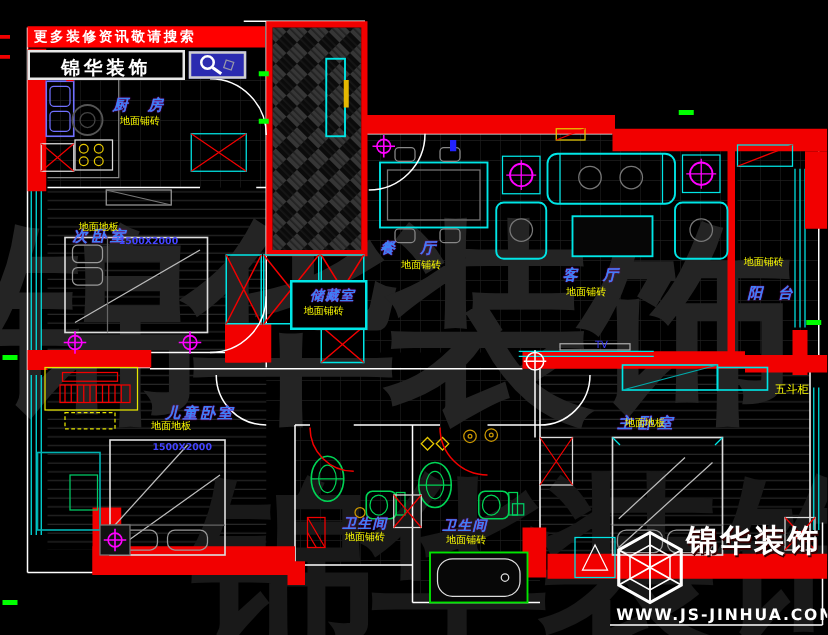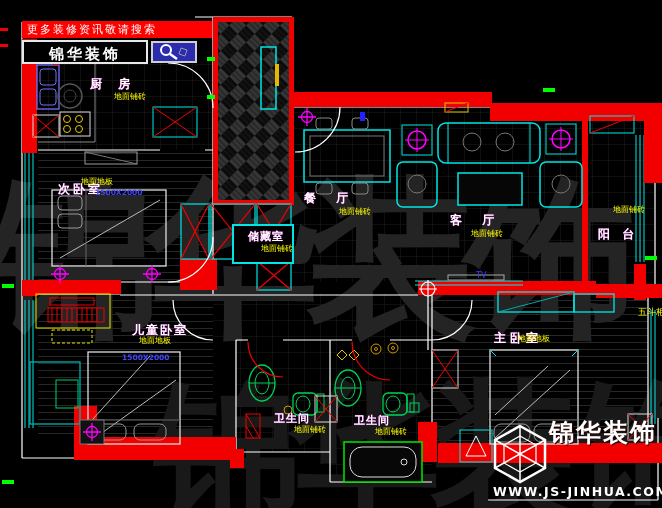--- a/index.html
+++ b/index.html
@@ -1,29 +1,29 @@
 <!DOCTYPE html>
 <html><head>
 <meta charset="utf-8">
 <style>
   html,body{margin:0;padding:0;background:#000;}
   #stage{position:relative;width:662px;height:508px;background:#000;overflow:hidden;
          font-family:"DejaVu Sans",sans-serif;}
   .abs{position:absolute;}
   svg{display:block;}
   
-  .rlabel{position:absolute;color:#ffffff;font-weight:bold;font-size:12px;line-height:1;
-          white-space:nowrap;text-shadow:0 0 1px #d000d0;}
+  .rlabel{position:absolute;color:#3b82f6;font-weight:bold;font-size:12px;line-height:1;
+          white-space:nowrap;text-shadow:0 0 1px #d000d0;font-style:italic;}
   .rlabel.small{font-size:11px;}
-  .rsub{position:absolute;color:#ffff00;font-size:8px;line-height:1;white-space:nowrap;padding-left:18px;}
+  .rsub{position:absolute;color:#ffff00;font-size:8px;line-height:1;white-space:nowrap;}
   .rdim{position:absolute;color:#4444ff;font-size:7.5px;font-weight:bold;line-height:1;white-space:nowrap;text-align:right;}
   .tvtxt{position:absolute;color:#3a3aff;font-size:8px;font-weight:normal;line-height:1;}
   
   .banner{position:absolute;left:22px;top:21px;width:190px;height:17px;background:#ff0000;
-          color:#fff;font-weight:normal;font-size:11px;line-height:17px;padding-left:5px;
+          color:#fff;font-weight:bold;font-size:11px;line-height:17px;padding-left:5px;
           letter-spacing:2px;box-sizing:border-box;}
   .brandbox{position:absolute;left:22px;top:40px;width:126px;height:24px;border:2px solid #e8e8e8;
             background:#000;color:#fff;font-weight:bold;font-size:15px;line-height:24px;
             text-align:center;letter-spacing:3px;box-sizing:border-box;
             font-family:"DejaVu Serif",serif;}
   .searchbox{position:absolute;left:151px;top:41px;width:46px;height:22px;border:2px solid #cfcfcf;
              background:#2b2bb0;box-sizing:border-box;display:flex;align-items:center;justify-content:center;}
   
   .logo{position:absolute;left:487px;top:417px;width:175px;height:91px;}
   .logo .cn{position:absolute;color:#fff;font-family:"DejaVu Serif",serif;font-weight:bold;

